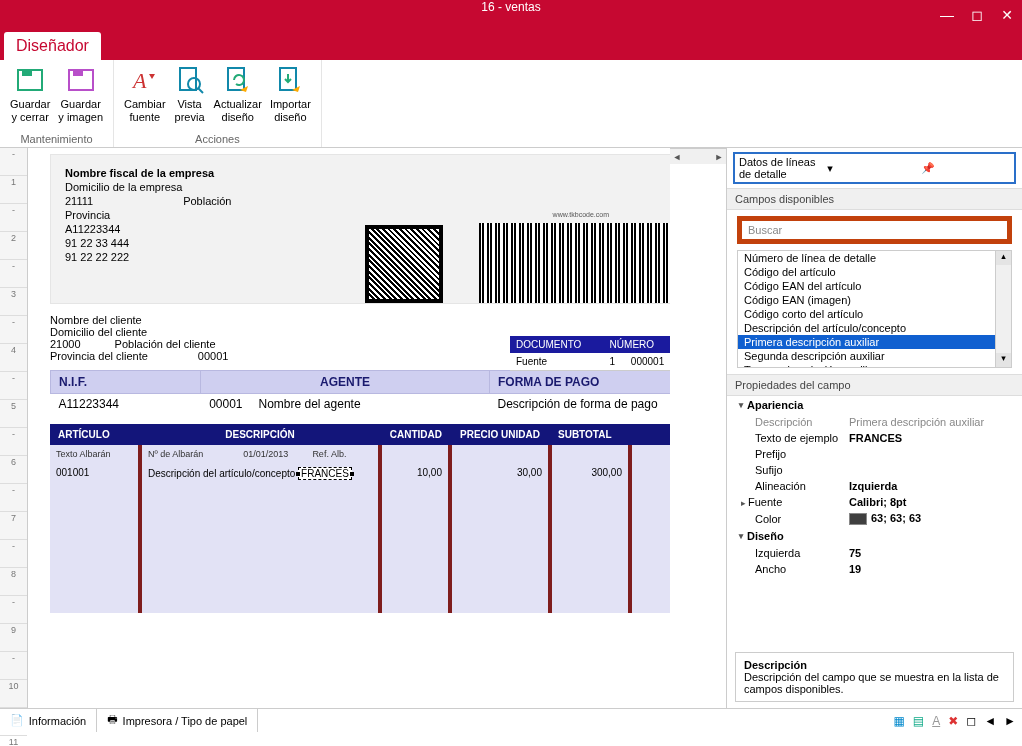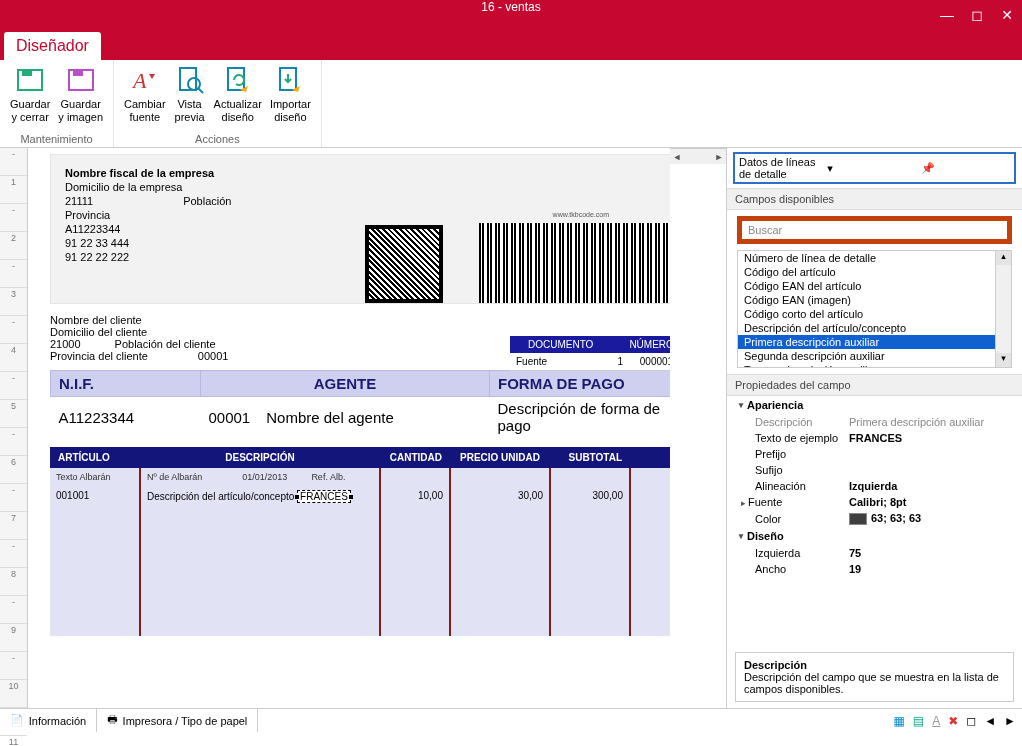--- a/index.html
+++ b/index.html
@@ -25,28 +25,28 @@
 .card{background:#f2f2f2;border:1px solid #e5e5e5;padding:10px 14px;width:640px;position:relative}
 .card .bold{font-weight:600}
 .card .row{margin:2px 0}
 .qr{width:78px;height:78px;position:absolute;right:246px;top:70px;background:repeating-linear-gradient(45deg,#000 0 2px,#fff 2px 4px);outline:4px solid #000;outline-offset:-4px}
 .barcode{position:absolute;right:-30px;top:68px;width:240px;height:80px;background:repeating-linear-gradient(90deg,#000 0 2px,#fff 2px 3px,#000 3px 5px,#fff 5px 8px)}
 .tagline{position:absolute;right:80px;top:56px;font-size:7px;color:#555}
 .regimen{position:absolute;left:470px;top:8px;font-size:10px}
 .client{margin-top:10px}
 .doc-head{position:absolute;left:460px;top:196px;width:230px}
 .doc-head table{width:100%;border-collapse:collapse;font-size:10px}
-.doc-head th{background:#1a1a9e;color:#fff;padding:3px 18px;text-align:left;font-weight:400}
+.doc-head th{background:#1a1a9e;color:#fff;padding:3px 6px;text-align:left;font-weight:400}
 .doc-head td{padding:3px 6px;border-bottom:1px solid #ccc}
-.grid1{margin-top:8px;width:640px;border-collapse:collapse;font-size:15px}
+.grid1{margin-top:8px;width:640px;border-collapse:collapse;font-size:12px}
 .grid1 th{background:#cfcff0;color:#1a1a6e;padding:4px 8px;text-align:left;border:1px solid #b8b8e0;font-weight:600}
 .grid1 td{padding:3px 8px}
 .grid2{margin-top:10px;width:700px;border-collapse:collapse;font-size:10px;table-layout:fixed}
 .grid2 th{background:#13157a;color:#fff;padding:5px 8px;font-weight:600}
-.grid2 td{background:#e2e2f5;padding:4px 6px;border-right:2px solid #7f1d1d;vertical-align:top}
+.grid2 td{background:#e2e2f5;padding:4px 6px;border-right:4px solid #7f1d1d;vertical-align:top}
 .grid2 .hdrrow td{background:#e2e2f5;font-size:9px;color:#333}
 .field-sel{border:1px dashed #000;padding:0 2px;background:#fff;display:inline-block;position:relative}
 .field-sel::before,.field-sel::after{content:"";position:absolute;width:4px;height:4px;background:#000}
 .field-sel::before{left:-3px;top:50%;margin-top:-2px}
 .field-sel::after{right:-3px;top:50%;margin-top:-2px}
 .side{width:296px;border-left:1px solid #ccc;background:#fff;display:flex;flex-direction:column}
 .combo{margin:4px 6px;border:2px solid #2a6fc9;display:flex;align-items:center;padding:2px 4px}
 .combo span{flex:1}
 .panel-title{background:#f0f0f0;padding:4px 8px;font-weight:400;color:#444;border-top:1px solid #ddd;border-bottom:1px solid #ddd}
 .search{margin:6px 10px;border:5px solid #c2410c;padding:3px 6px;color:#888}
@@ -241,21 +241,21 @@
       </tbody>
         </table>
 
       <table class="grid2">
         <tbody>
             <tr>
           <th style="width:90px;text-align:left">ARTÍCULO</th>
           <th style="width:240px">DESCRIPCIÓN</th>
           <th style="width:70px;text-align:right">CANTIDAD</th>
           <th style="width:100px">PRECIO UNIDAD</th>
-          <th style="width:80px;text-align:right">SUBTOTAL</th>
+          <th style="width:80px;text-align:left">SUBTOTAL</th>
           <th style="text-align:right">DTO</th>
         </tr>
         <tr class="hdrrow">
           <td>Texto Albarán</td>
           <td><span>Nº de Albarán</span><span style="display:inline-block;width:40px"></span><span>01/01/2013</span><span style="display:inline-block;width:24px"></span><span>Ref. Alb.</span></td>
           <td></td>
               <td></td>
               <td></td>
               <td></td>
         </tr>

